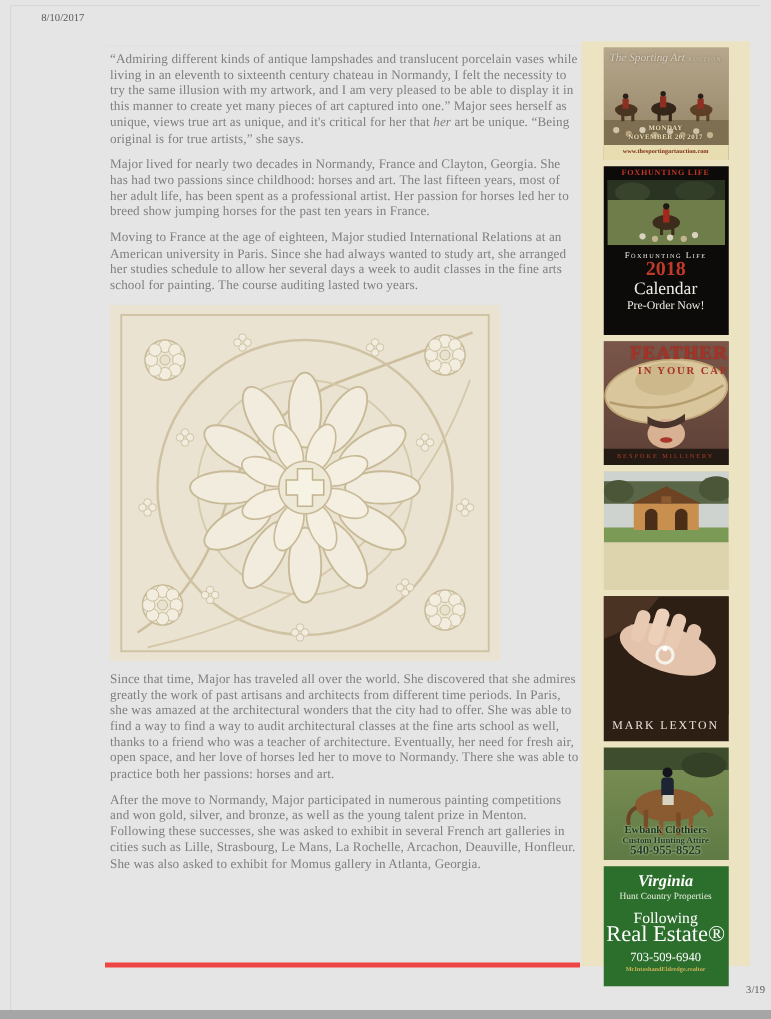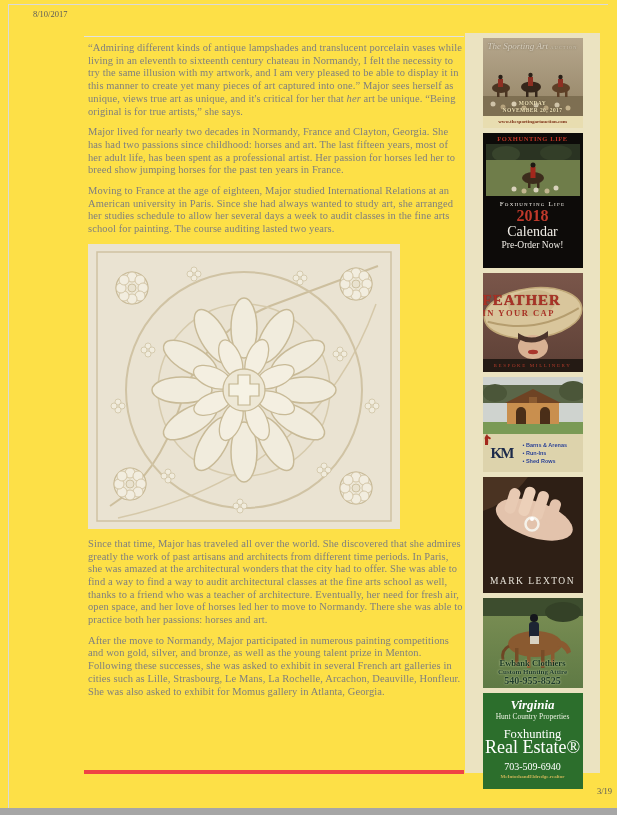--- a/index.html
+++ b/index.html
@@ -1,17 +1,17 @@
 <!DOCTYPE html>
 <html><head>
 <meta charset="utf-8">
 <style>
   * { margin:0; padding:0; box-sizing:border-box; }
   body { background:#ffffff; font-family:"Liberation Serif", serif; }
-  .canvas { position:relative; width:617px; height:815px; background:#fde047; overflow:hidden; }
+  .canvas { position:relative; width:617px; height:815px; background:#e5e5e5; overflow:hidden; }
 
   
   .edge-top  { position:absolute; left:8px; top:4px; width:600px; height:1px; background:#d9d9d9; }
   .edge-left { position:absolute; left:8px; top:4px; width:1px; height:804px; background:#d9d9d9; }
   .bottom-band { position:absolute; left:0; top:808px; width:617px; height:7px; background:#a6a6a6; }
   .header-date { position:absolute; left:33px; top:9px; font-size:8.5px; color:#5a5a5a; }
   .page-num { position:absolute; right:5px; top:786px; font-size:8.5px; color:#5a5a5a; }
 
   
   .article { position:absolute; left:84px; top:36px; width:380px; height:738px;
@@ -43,21 +43,21 @@
                letter-spacing:0.6px; }
   .ad2-photo { position:relative; width:94px; height:52px; margin:0 auto; }
   .ad2-name { margin-top:4px; color:#f0ede6; font-size:7px; font-variant:small-caps;
               letter-spacing:1.2px; }
   .ad2-year { color:#c0392b; font-size:16px; font-weight:bold; line-height:16px; }
   .ad2-product { color:#f0ede6; font-size:14px; line-height:15px; }
   .ad2-cta { color:#f0ede6; font-size:9.5px; line-height:12px; }
 
   
   .ad3 { height:99px; background:#6e4c41; }
-  .ad3-title { position:absolute; top:20px; left:0; width:100%; text-align:left; z-index:2; }
+  .ad3-title { position:absolute; top:3px; left:0; width:100%; text-align:right; z-index:2; }
   .ad3-t1 { color:#a83226; font-size:15px; font-weight:bold; letter-spacing:1px; line-height:15px;
             text-shadow:0 0 1px #7c241c; }
   .ad3-t2 { color:#a83226; font-size:8.5px; font-weight:bold; letter-spacing:1.5px; line-height:10px; }
   .ad3-tag { position:absolute; bottom:0; left:0; width:100%; height:13px; background:#241a14;
              color:#b03a2a; font-size:5px; letter-spacing:1.6px; text-align:center;
              line-height:13px; z-index:2; }
 
   
   .ad4 { height:95px; background:#ddd3ac; }
   .ad4-bottom { position:absolute; left:0; top:57px; width:100%; height:38px; display:flex;
@@ -283,32 +283,20 @@
         <rect y="8" width="100" height="18" fill="#5a6648"></rect>
         <ellipse cx="12" cy="16" rx="12" ry="9" fill="#4b5639"></ellipse>
         <ellipse cx="90" cy="14" rx="14" ry="10" fill="#4b5639"></ellipse>
         <rect y="45" width="100" height="12" fill="#7a9a55"></rect>
         <path d="M22 26 L50 12 L78 26 Z" fill="#6e4324"></path>
         <rect x="24" y="26" width="52" height="21" fill="#c98f4e"></rect>
         <path d="M33 47 v-12 a5 5 0 0 1 10 0 v12 Z" fill="#4a2e18"></path>
         <path d="M57 47 v-12 a5 5 0 0 1 10 0 v12 Z" fill="#4a2e18"></path>
         <rect x="46" y="20" width="8" height="6" fill="#8a5a30"></rect>
       </svg>
-      <div class="ad4-bottom">
-        <div class="ad4-logo">
-          <span>K</span><span class="horse-head"><svg width="9" height="11" viewBox="0 0 9 11">
-                <path d="M2 11 L2 6 Q1 4 2.5 2 L4 0 L5 2 L8 4 L7 5.5 L5 4.5 Q5.5 7 5 11 Z" fill="#a3281c"></path>
-              </svg></span><span>M</span>
-        </div>
-        <div class="ad4-list">
-          <div>• Barns &amp; Arenas</div>
-          <div>• Run-Ins</div>
-          <div>• Shed Rows</div>
-        </div>
-      </div>
     </div>
 
     <div class="ad ad5">
       <svg width="100" height="95" viewBox="0 0 100 95">
         <rect width="100" height="95" fill="#2e1f15"></rect>
         <path d="M0 0 H45 Q30 20 10 30 L0 34 Z" fill="#4a3322"></path>
         <g transform="rotate(18 50 40)">
           <ellipse cx="52" cy="42" rx="40" ry="18" fill="#e3c3ac"></ellipse>
           <rect x="20" y="18" width="11" height="26" rx="5" fill="#e8cab3"></rect>
           <rect x="34" y="12" width="11" height="30" rx="5" fill="#ecd0b9"></rect>
@@ -346,21 +334,21 @@
       <div class="ad6-text">
         <div class="ad6-l1">Ewbank Clothiers</div>
         <div class="ad6-l2">Custom Hunting Attire</div>
         <div class="ad6-l3">540-955-8525</div>
       </div>
     </div>
 
     <div class="ad ad7">
       <div class="ad7-l1">Virginia</div>
       <div class="ad7-l2">Hunt Country Properties</div>
-      <div class="ad7-l3">Foxhunting</div>
+      <div class="ad7-l3">Following</div>
       <div class="ad7-l4">Real Estate®</div>
       <div class="ad7-phone">703-509-6940</div>
       <div class="ad7-site">McIntoshandEldredge.realtor</div>
     </div>
 
   </div>
 
   <div class="page-num">3/19</div>
   <div class="bottom-band"></div>
 

